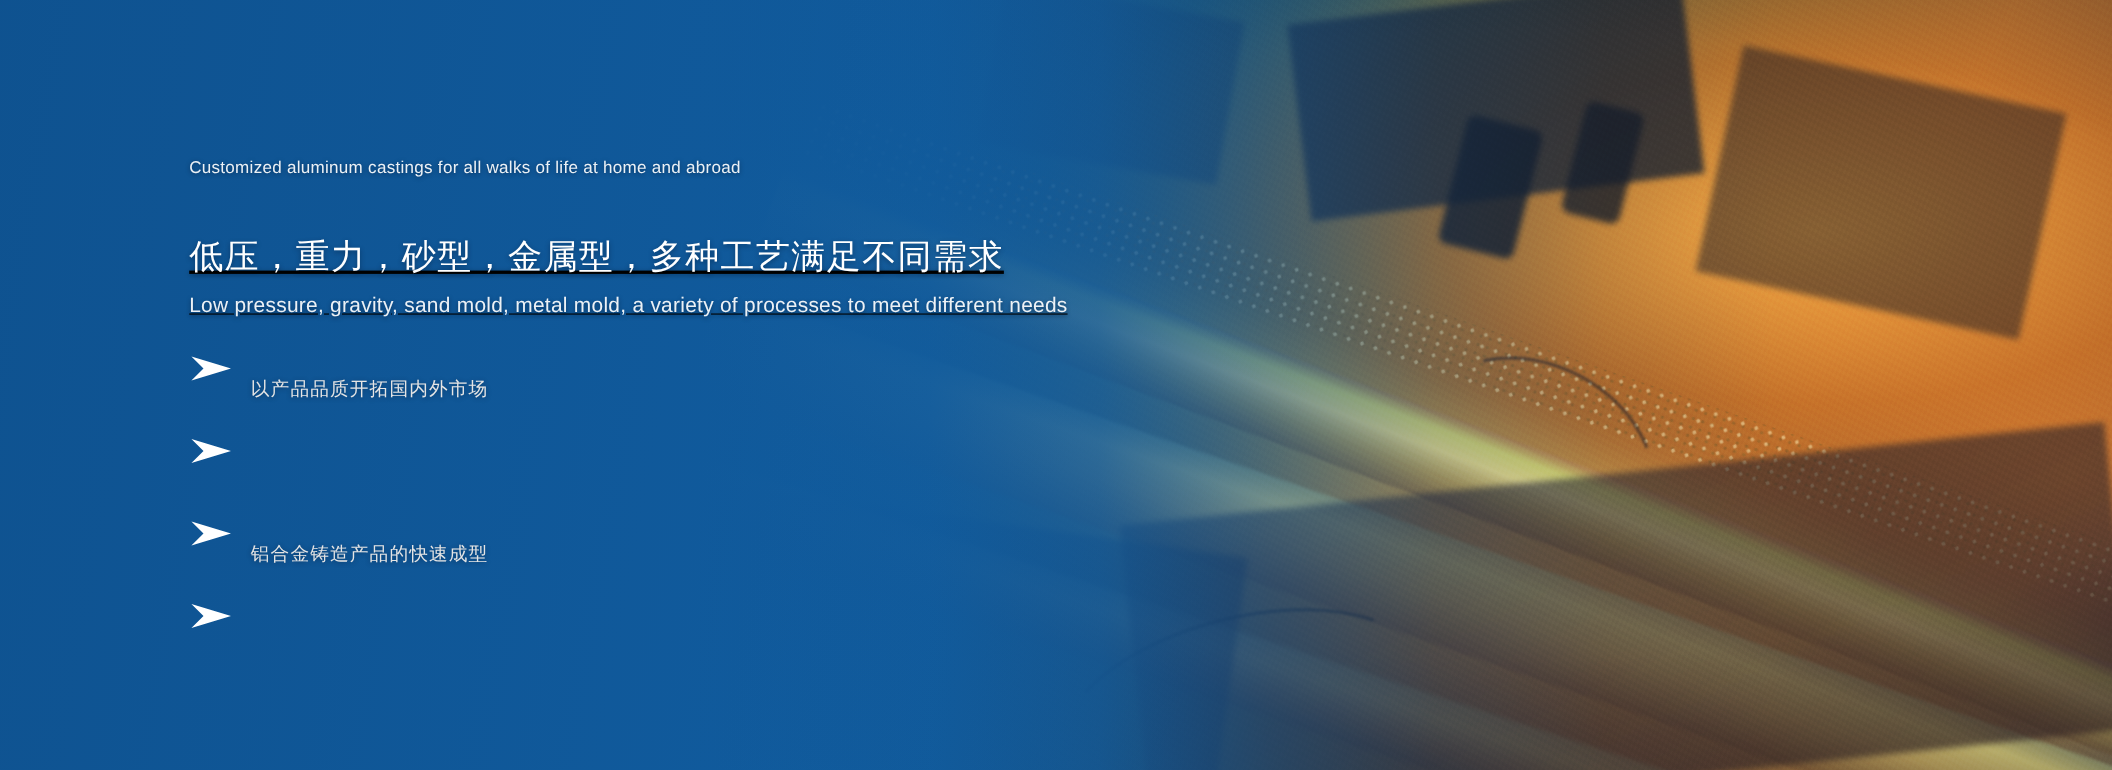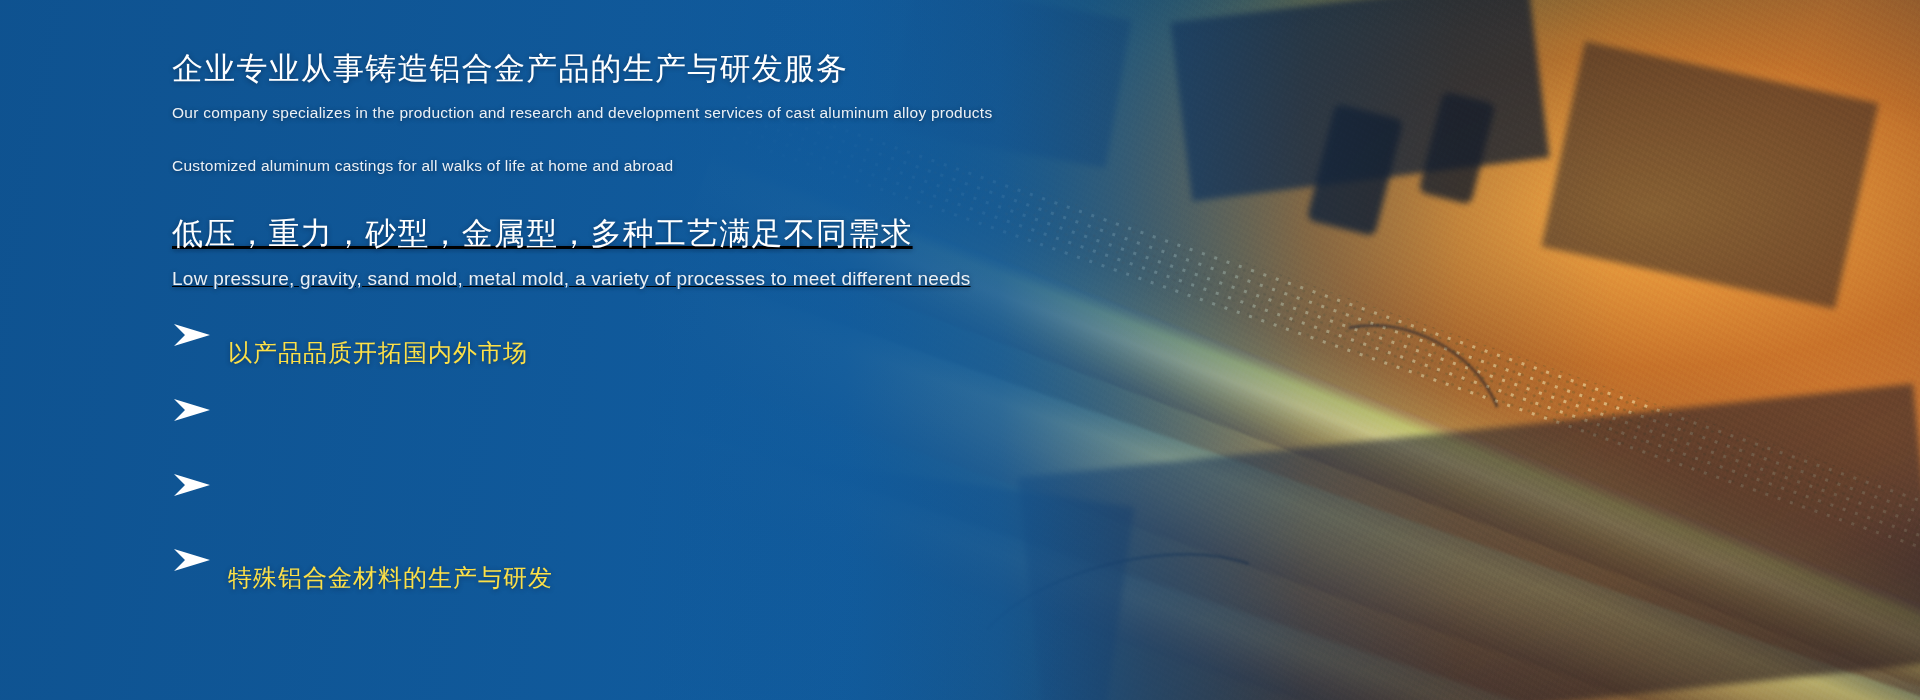--- a/index.html
+++ b/index.html
@@ -115,36 +115,36 @@
   .h-en{
     color:rgba(255,255,255,.92); font-size:15.5px; font-weight:400;
     letter-spacing:.25px; line-height:1.3; white-space:nowrap;
     text-shadow:0 1px 4px rgba(0,20,44,.5);
   }
 
   .block1{ position:absolute; top:50px; left:0; }
   .block1 .h-en{ margin-top:14px; }
 
   .block2{ position:absolute; top:143px; left:0; }
-  .block2 .h-en{ margin-top:13px; }
+  .block2 .h-en{ }
 
   .block3{ position:absolute; top:215px; left:0;text-decoration:underline; }
   .block3 .h-en{ margin-top:13px; font-size:19px; }
 
   .bullets{ position:absolute; top:316px; left:0; }
   .bullet{
     display:flex; align-items:center;
     height:38px; margin-bottom:37px;
   }
   .bullet .arrow{
     width:40px; height:24px; margin-right:16px; flex:0 0 auto;
     display:block;
   }
   .bullet .btext{
-    color:#fde047; font-size:24px; font-weight:400; letter-spacing:1px;
+    color:#e5e5e5; font-size:17px; font-weight:400; letter-spacing:1px;
     white-space:nowrap; text-shadow:0 1px 5px rgba(0,20,44,.45);margin-top:36px;
   }
 </style>
 </head>
 <body>
 
 <div class="banner">
 
   <div class="photo">
     <div class="base"></div>
@@ -163,24 +163,20 @@
     <div class="cable c2"></div>
     <div class="grain"></div>
     <div class="vignette"></div>
   </div>
 
   <div class="overlay"></div>
   <div class="overlay-soft"></div>
 
   <div class="content">
 
-    <div class="block1">
-      <div class="h-cn">企业专业从事铸造铝合金产品的生产与研发服务</div>
-      <div class="h-en">Our company specializes in the production and research and development services of cast aluminum alloy products</div>
-    </div>
 
     <div class="block2">
       <div class="h-en">Customized aluminum castings for all walks of life at home and abroad</div>
     </div>
 
     <div class="block3">
       <div class="h-cn">低压，重力，砂型，金属型，多种工艺满足不同需求</div>
       <div class="h-en">Low pressure, gravity, sand mold, metal mold, a variety of processes to meet different needs</div>
     </div>
 
@@ -196,24 +192,24 @@
       <div class="bullet">
         <svg class="arrow" viewBox="0 0 40 24">
           <path d="M2 1 L38 12 L2 23 L13 12 Z" fill="#ffffff"></path>
         </svg>
       </div>
 
       <div class="bullet">
         <svg class="arrow" viewBox="0 0 40 24">
           <path d="M2 1 L38 12 L2 23 L13 12 Z" fill="#ffffff"></path>
         </svg>
-      </div>
-
-      <div class="bullet">
-        <svg class="arrow" viewBox="0 0 40 24">
-          <path d="M2 1 L38 12 L2 23 L13 12 Z" fill="#ffffff"></path>
-        </svg>
-        <span class="btext">特殊铝合金材料的生产与研发</span>
+        <span class="btext">铝合金铸造产品的快速成型</span>
+      </div>
+
+      <div class="bullet">
+        <svg class="arrow" viewBox="0 0 40 24">
+          <path d="M2 1 L38 12 L2 23 L13 12 Z" fill="#ffffff"></path>
+        </svg>
       </div>
 
     </div>
   </div>
 </div>
 
 </body></html>

